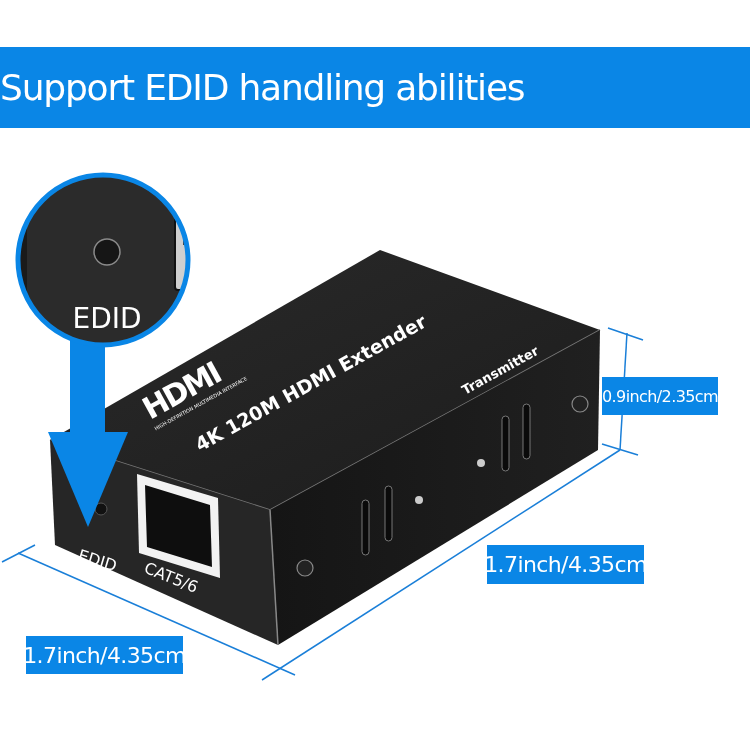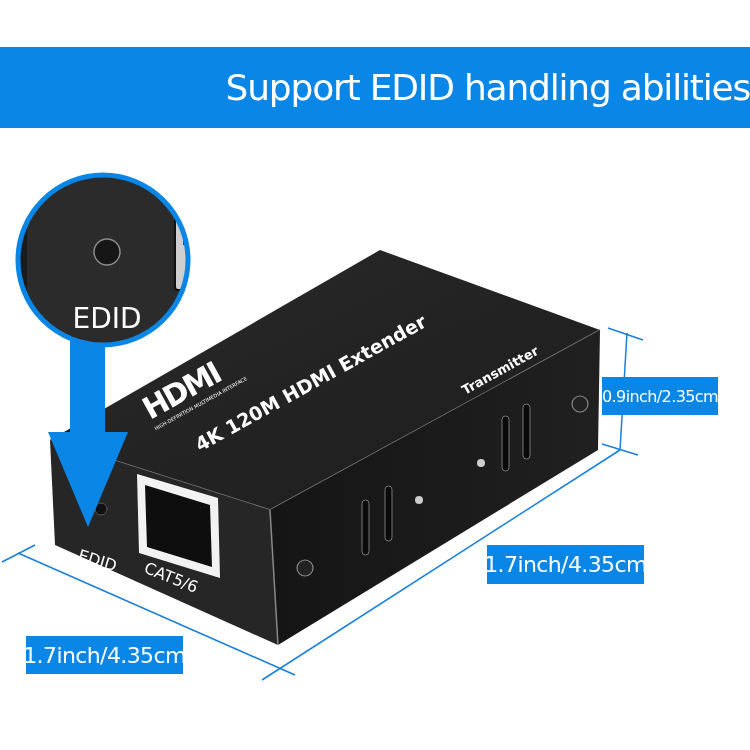--- a/index.html
+++ b/index.html
@@ -1,17 +1,17 @@
 <!DOCTYPE html>
 <html><head>
 <meta charset="utf-8">
 <style>
   html, body { margin:0; padding:0; background:#ffffff; }
   body { width:750px; height:750px; position:relative; overflow:hidden; font-family:"Liberation Sans", sans-serif; }
-  .banner { position:absolute; left:0; top:47px; width:750px; height:81px; background:#0a86e6; display:flex; align-items:center; justify-content:flex-end; }
+  .banner { position:absolute; left:0; top:47px; width:750px; height:81px; background:#0a86e6; display:flex; align-items:center; justify-content:flex-start; }
   .banner-title { color:#ffffff; font-family:"DejaVu Sans", sans-serif; font-size:36px; letter-spacing:-1.2px; font-weight:normal; }
   svg.scene { position:absolute; left:0; top:0; }
   .dim-label { position:absolute; background:#0a86e6; color:#fff; font-family:"DejaVu Sans", sans-serif; font-size:22px; letter-spacing:-0.6px; display:flex; align-items:center; justify-content:center; }
   .dim-left { left:26px; top:636px; width:157px; height:38px; }
   .dim-right { left:487px; top:545px; width:157px; height:39px; }
   .dim-height { left:602px; top:377px; width:116px; height:38px; font-size:16px; }
 </style>
 </head>
 <body>
 

